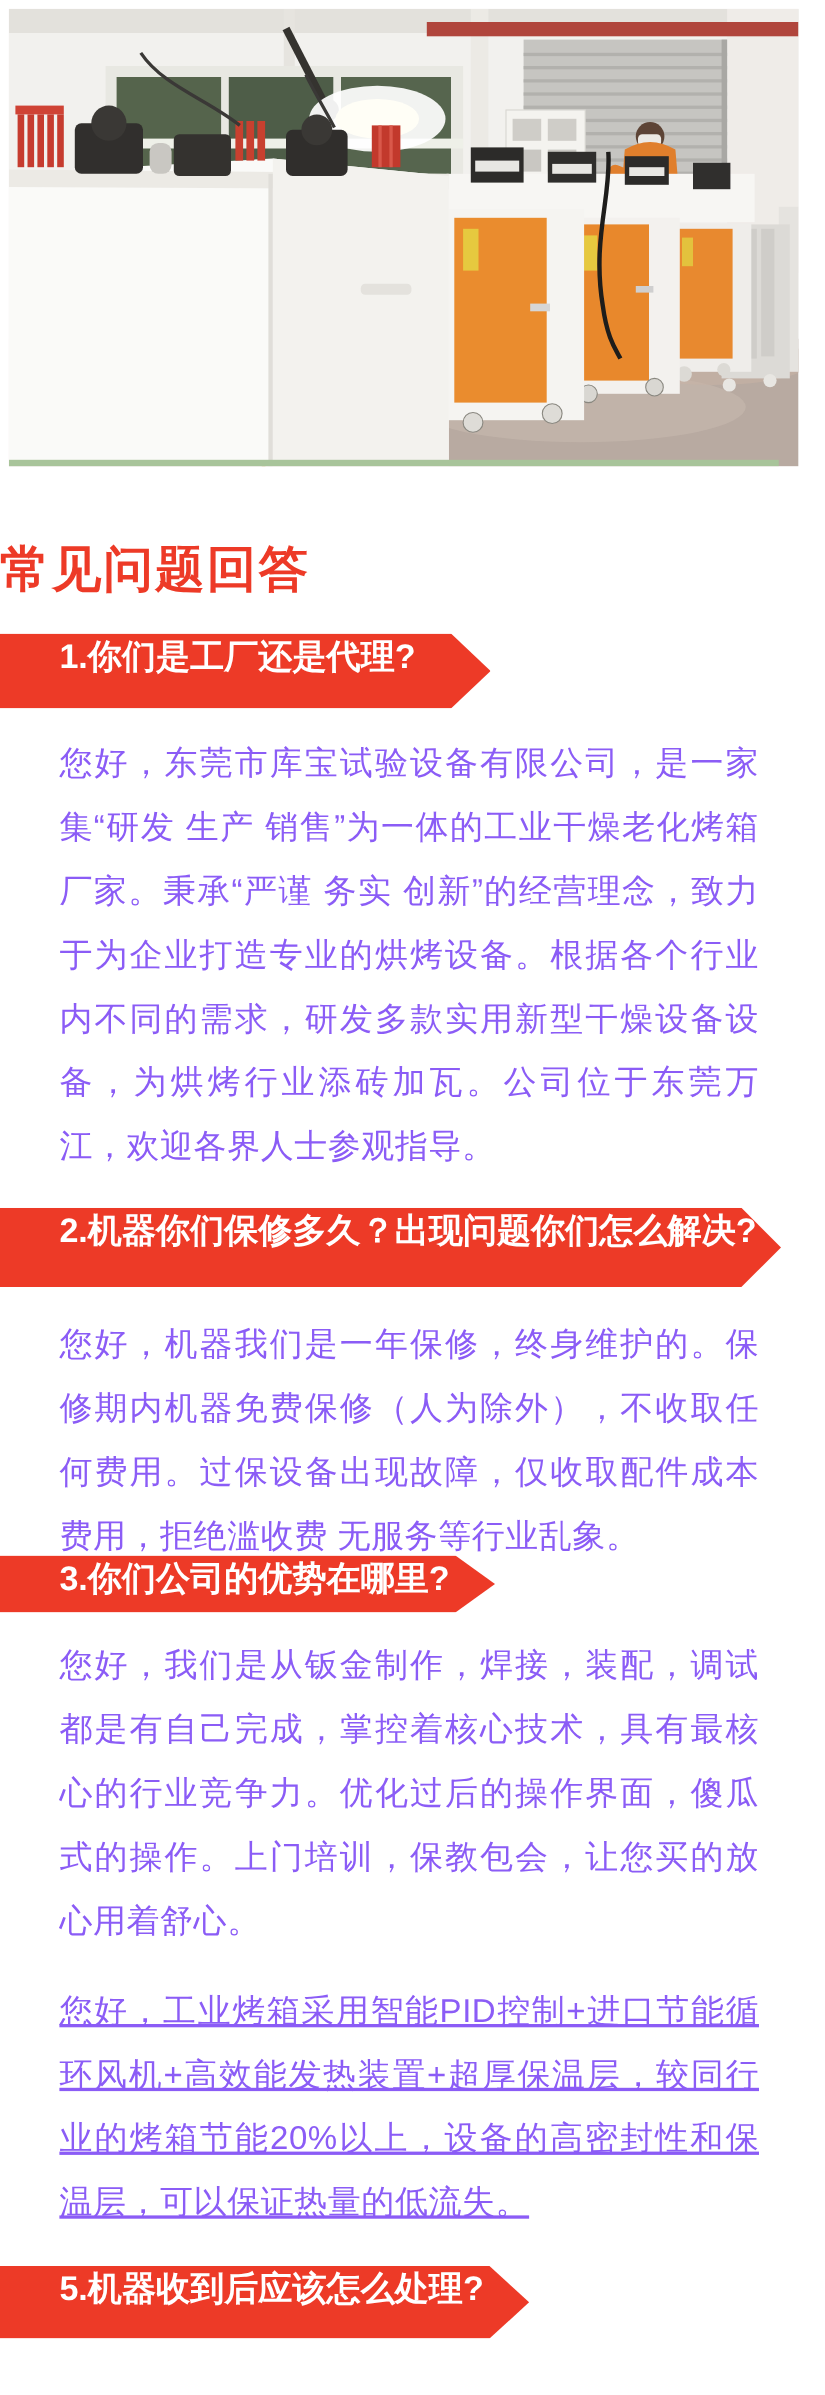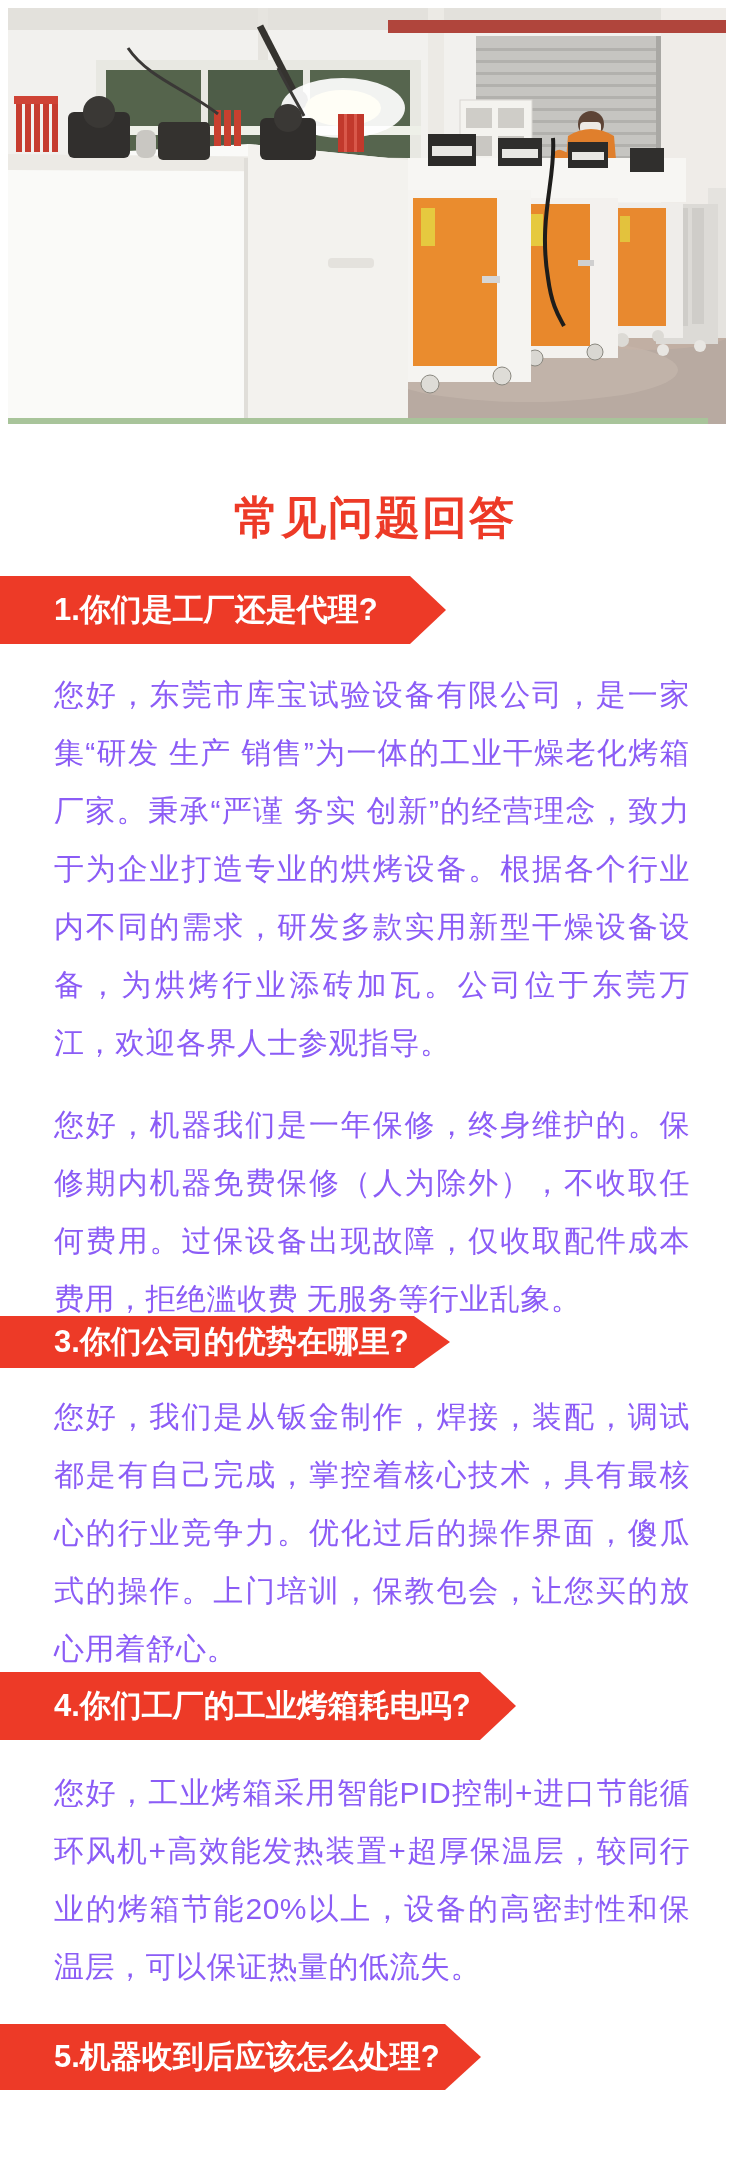--- a/index.html
+++ b/index.html
@@ -8,43 +8,43 @@
     font-family:"Liberation Sans","DejaVu Sans",sans-serif;
     position:relative;
   }
   .hero-photo{
     margin:8px 24px 0 8px;width:718px;height:416px;overflow:hidden;
     background:#f2f1ee;
   }
   .hero-photo svg{display:block;width:718px;height:416px;}
   .page-title{
     margin:64px 0 0 0;height:60px;line-height:60px;
-    text-align:center;font-size:45px;font-weight:bold;
+    text-align:left;font-size:45px;font-weight:bold;
     color:#ed3a27;letter-spacing:2px;
   }
   .banner{
     background:#ed3a27;color:#ffffff;font-weight:bold;font-size:31px;
-    display:flex;align-items:center;box-sizing:border-box;
+    display:flex;box-sizing:border-box;
     padding-left:54px;padding-right:48px;
     clip-path:polygon(0 0, calc(100% - 36px) 0, 100% 50%, calc(100% - 36px) 100%, 0 100%);
     white-space:nowrap;
   }
   .b1{margin-top:28px;width:446px;height:68px;}
   .b2{margin-top:26px;width:710px;height:72px;}
   .b3{margin-top:-12px;width:450px;height:52px;}
   .b4{margin-top:-6px;width:516px;height:68px;}
   .b5{margin-top:28px;width:481px;height:66px;}
   .answer{
     margin:22px 60px 0 54px;
     font-size:30px;line-height:58px;color:#8b5cf6;
     text-align:justify;letter-spacing:0.5px;
   }
   .a2{margin-top:24px;}
   .a3{margin-top:20px;}
-  .a4{margin-top:24px;}
+  .a4{margin-top:24px;text-decoration:underline;}
 </style>
 </head>
 <body>
 
 <div class="hero-photo">
   <svg viewBox="0 0 718 416" preserveAspectRatio="none">
 
     <g>
       <rect x="0" y="0" width="718" height="416" fill="#f2f1ee"></rect>
       <rect x="0" y="0" width="718" height="22" fill="#e3e1dc"></rect>
@@ -190,34 +190,34 @@
 <h1 class="page-title">常见问题回答</h1>
 
 <section>
   <div class="banner b1">
     <span>1.你们是工厂还是代理?</span>
   </div>
   <p class="answer a1">您好，东莞市库宝试验设备有限公司，是一家集“研发 生产 销售”为一体的工业干燥老化烤箱厂家。秉承“严谨 务实 创新”的经营理念，致力于为企业打造专业的烘烤设备。根据各个行业内不同的需求，研发多款实用新型干燥设备设备，为烘烤行业添砖加瓦。公司位于东莞万江，欢迎各界人士参观指导。</p>
 </section>
 
 <section>
+  <div class="banner b2">
+    <span>2.机器你们保修多久？出现问题你们怎么解决?</span>
+  </div>
   <p class="answer a2">您好，机器我们是一年保修，终身维护的。保修期内机器免费保修（人为除外），不收取任何费用。过保设备出现故障，仅收取配件成本费用，拒绝滥收费 无服务等行业乱象。</p>
 </section>
 
 <section>
   <div class="banner b3">
     <span>3.你们公司的优势在哪里?</span>
   </div>
   <p class="answer a3">您好，我们是从钣金制作，焊接，装配，调试都是有自己完成，掌控着核心技术，具有最核心的行业竞争力。优化过后的操作界面，傻瓜式的操作。上门培训，保教包会，让您买的放心用着舒心。</p>
 </section>
 
 <section>
-  <div class="banner b4">
-    <span>4.你们工厂的工业烤箱耗电吗?</span>
-  </div>
   <p class="answer a4">您好，工业烤箱采用智能PID控制+进口节能循环风机+高效能发热装置+超厚保温层，较同行业的烤箱节能20%以上，设备的高密封性和保温层，可以保证热量的低流失。</p>
 </section>
 
 <section>
   <div class="banner b5">
     <span>5.机器收到后应该怎么处理?</span>
   </div>
 
 </section>
 

